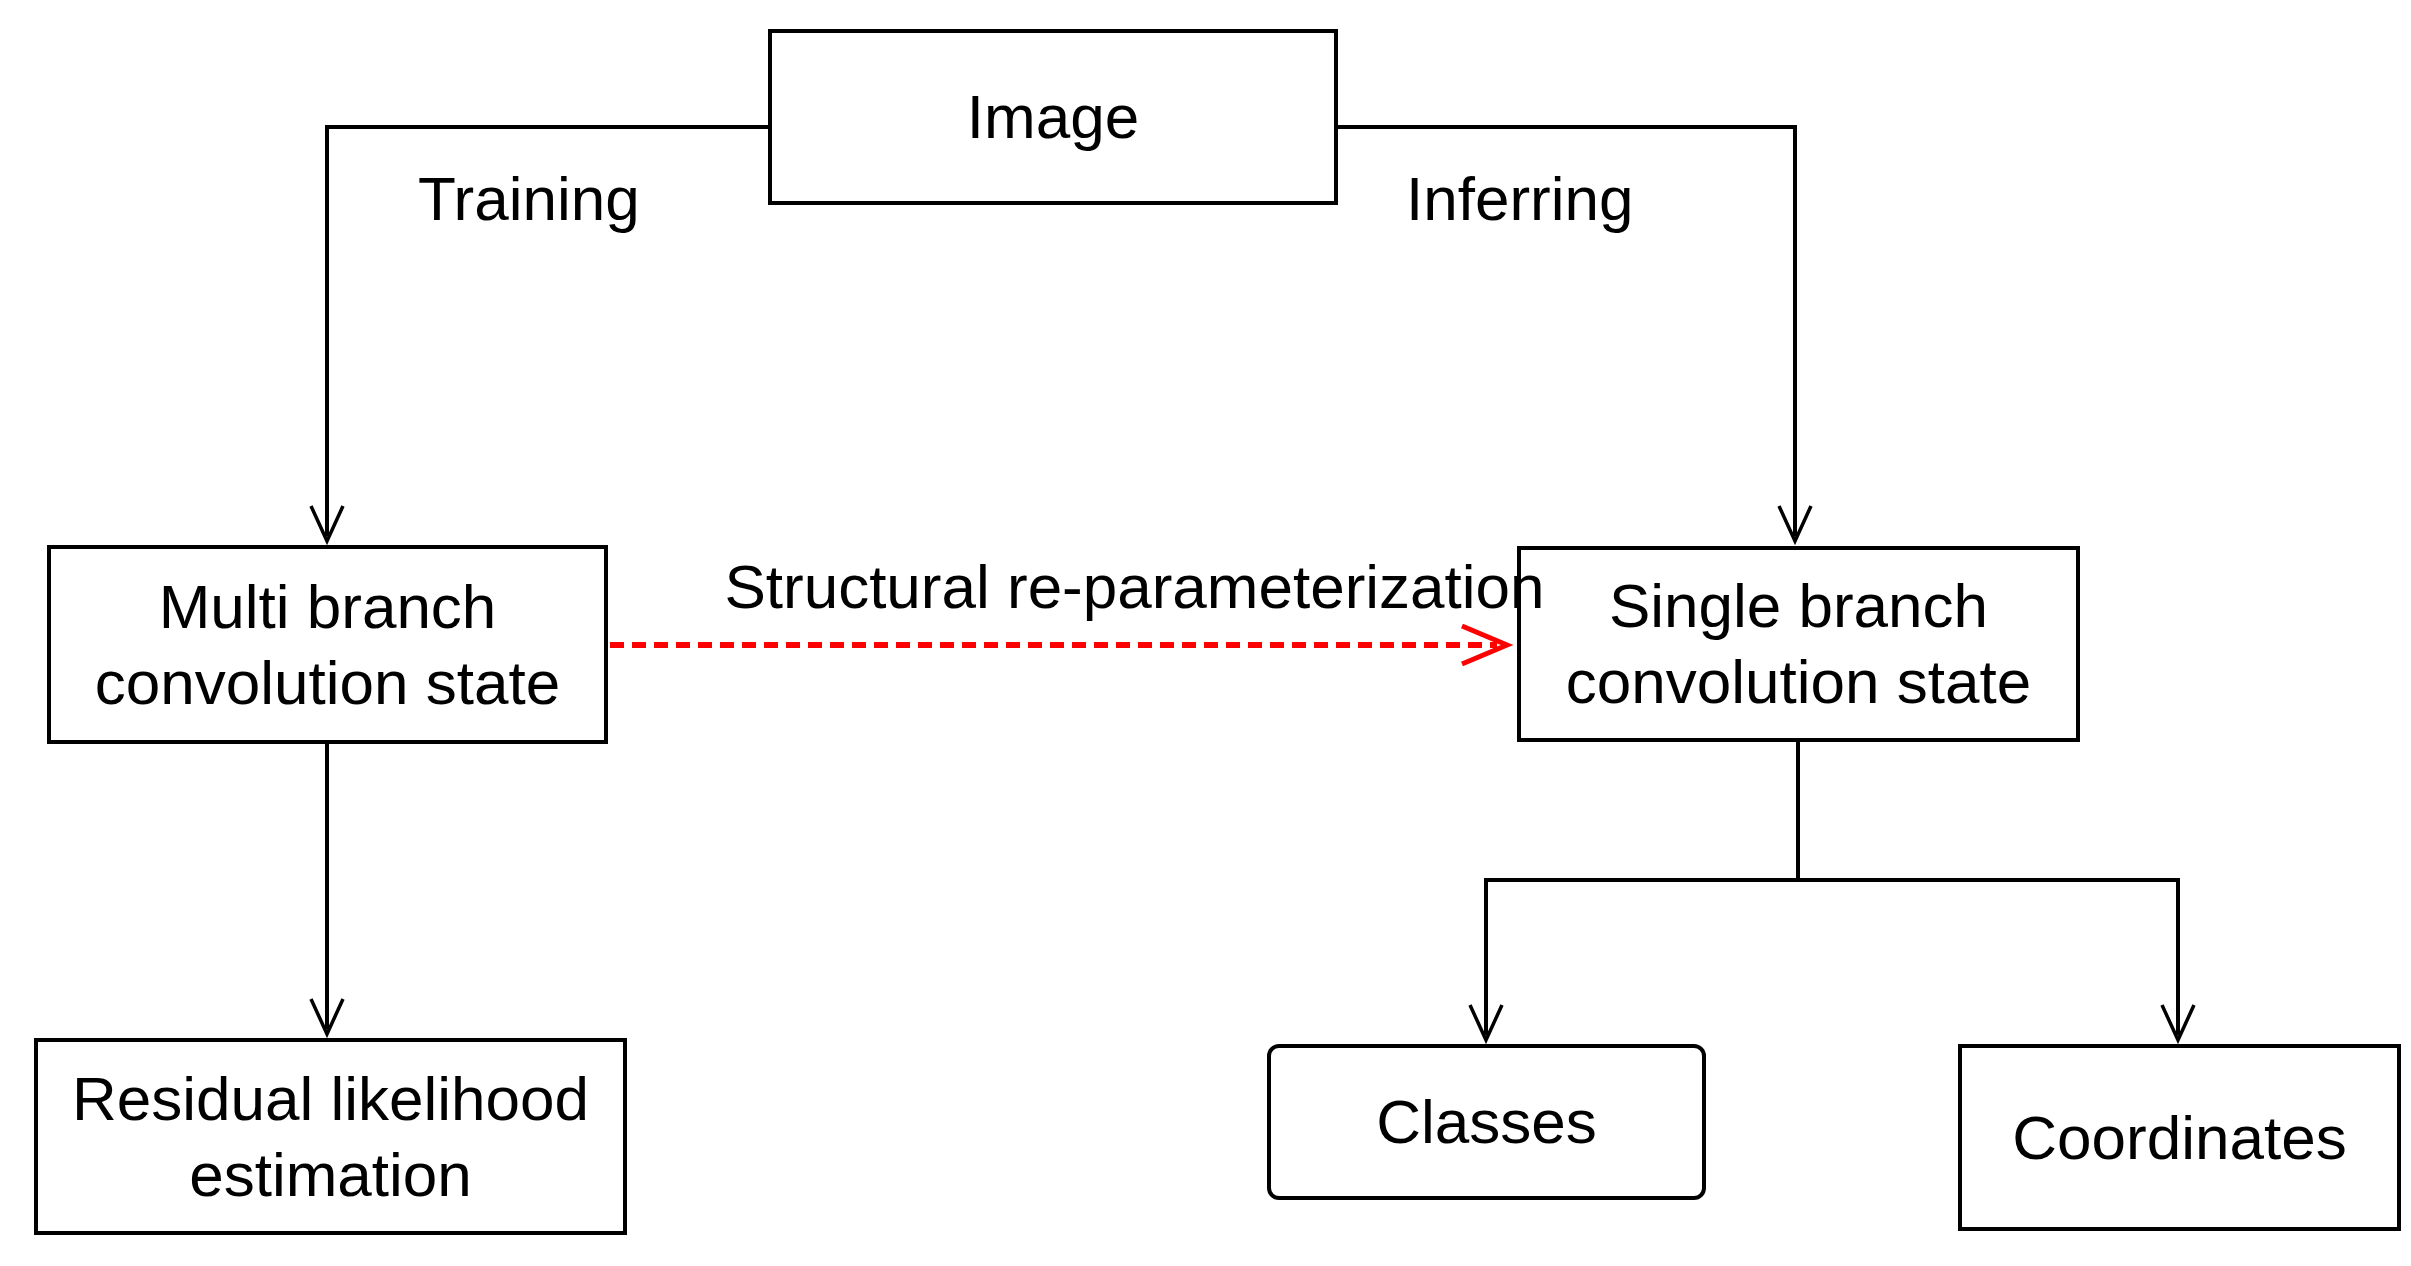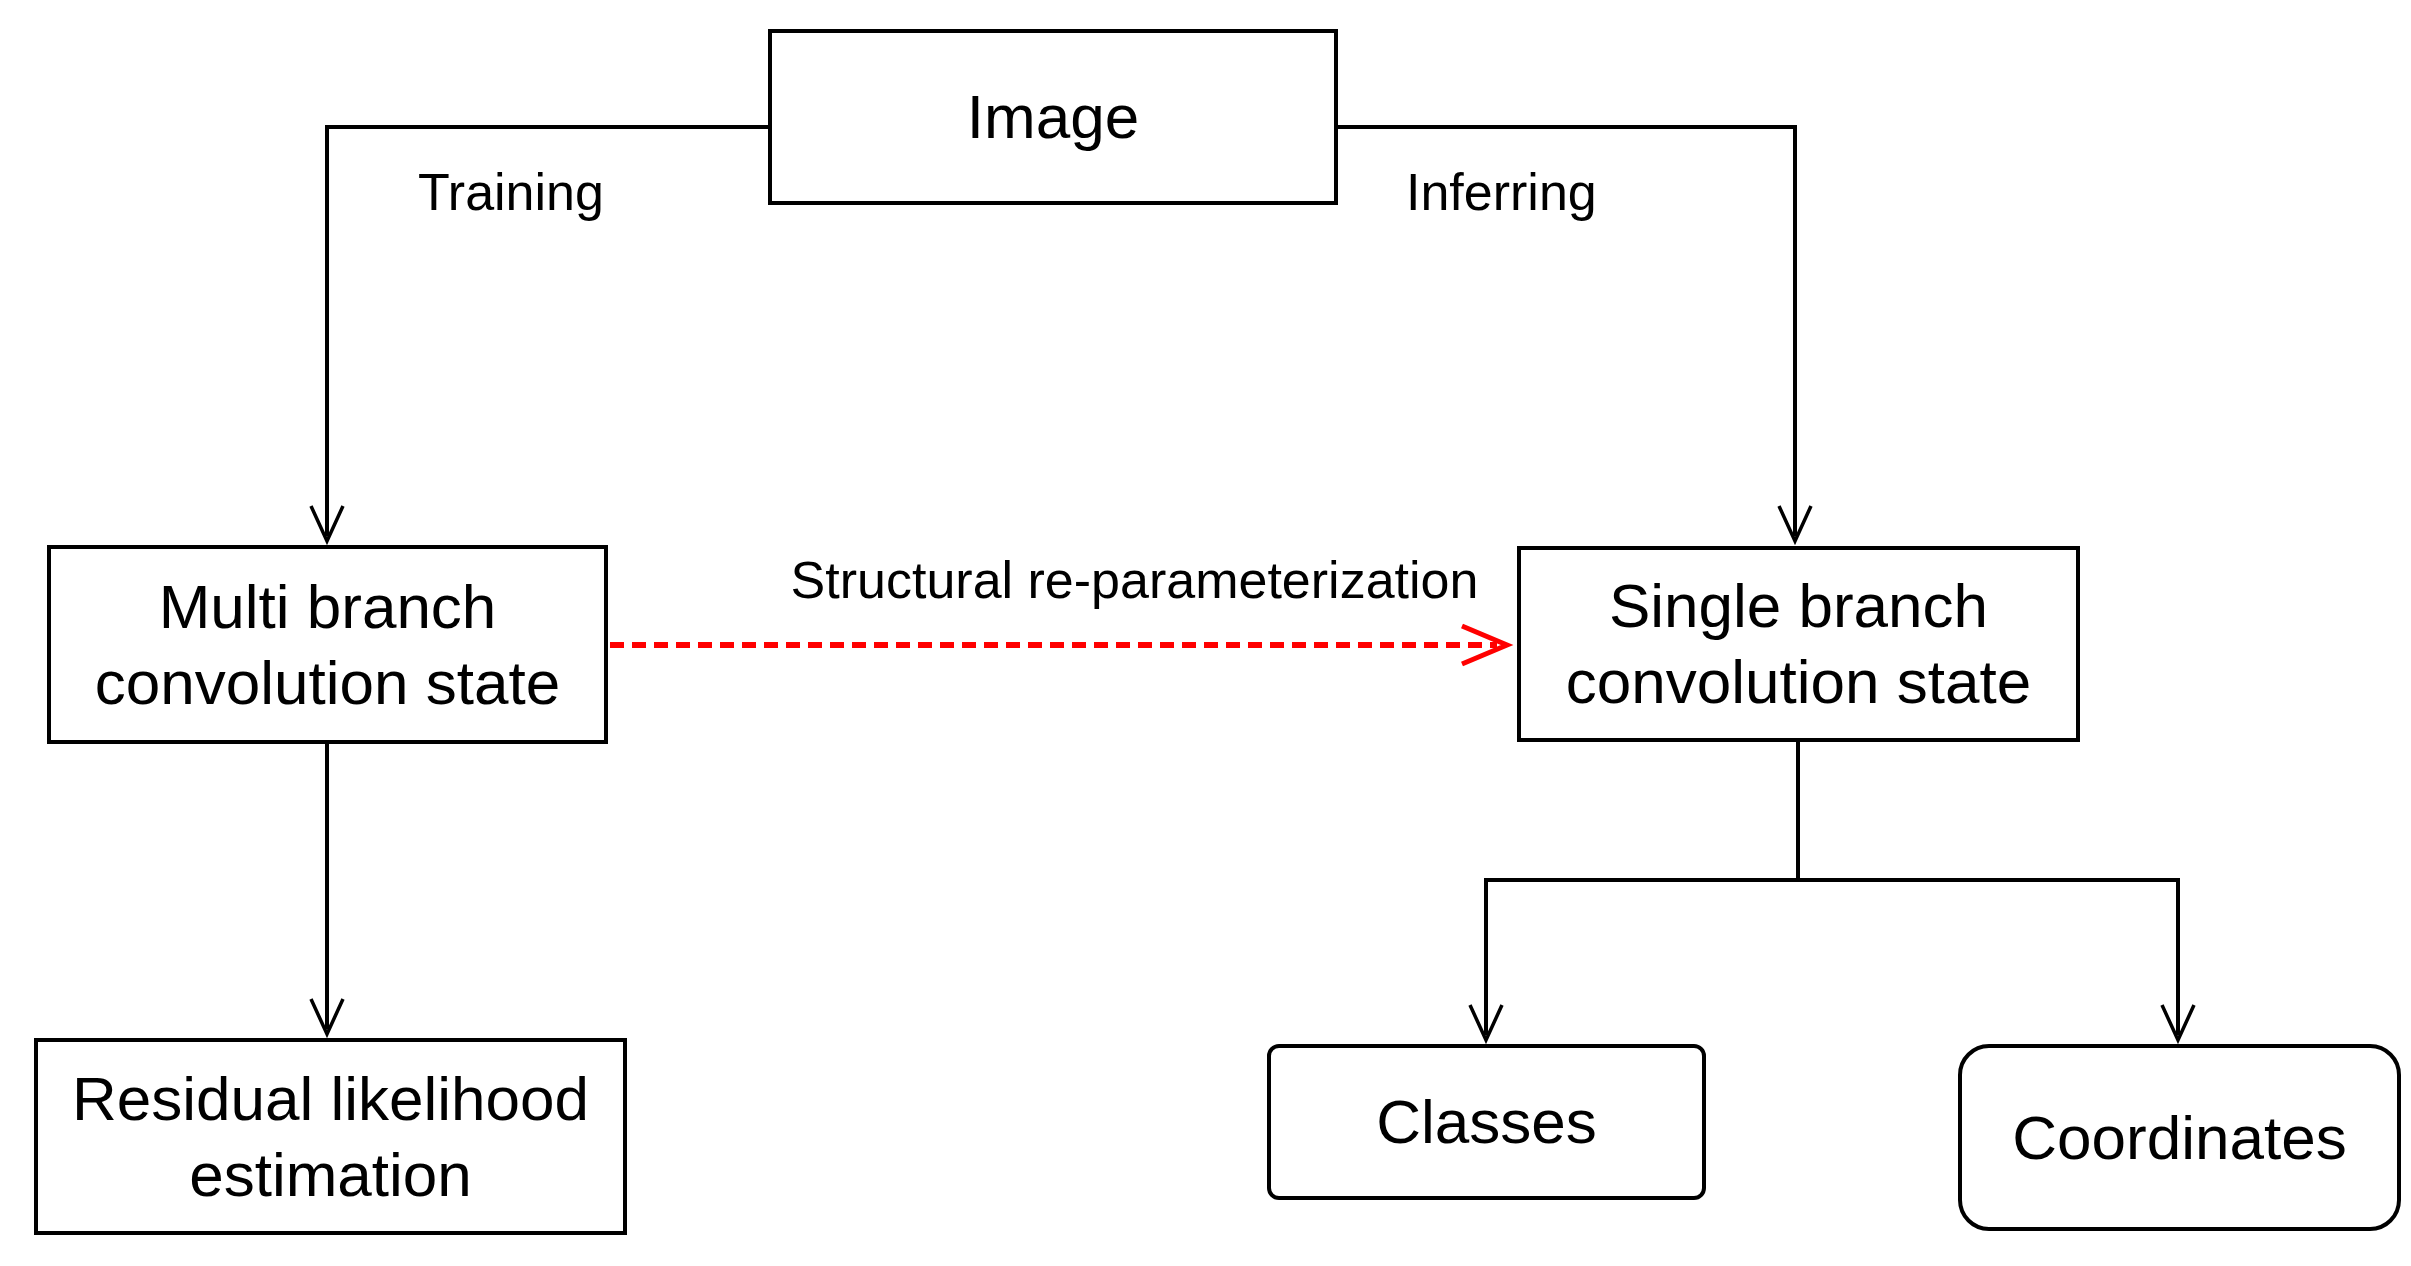--- a/index.html
+++ b/index.html
@@ -21,21 +21,21 @@
     display:flex;
     align-items:center;
     justify-content:center;
     text-align:center;
     font-size:62px;
     line-height:1.22;
   }
   .node .node-label{display:block;padding:0 10px;}
   .edge-label{
     position:absolute;
-    font-size:52px;
+    font-size:62px;
     line-height:1.15;
     white-space:nowrap;
   }
   .edge-label.centered{white-space:normal;text-align:center;}
 </style>
 </head>
 <body>
 
 <div class="canvas">
 
@@ -75,21 +75,21 @@
   </div>
 
   <div class="node" style="left:1517px;top:546px;width:563px;height:196px;">
     <span class="node-label">Single branch convolution state</span>
   </div>
 
   <div class="node" style="left:1267px;top:1044px;width:439px;height:156px;border-radius:12px;">
     <span class="node-label">Classes</span>
   </div>
 
-  <div class="node" style="left:1958px;top:1044px;width:443px;height:187px;border-radius:31px;">
+  <div class="node" style="left:1958px;top:1044px;width:443px;height:187px;">
     <span class="node-label">Coordinates</span>
   </div>
 
   <div class="edge-label" style="left:418px;top:163px;">Training</div>
 
   <div class="edge-label" style="left:1406px;top:163px;">Inferring</div>
 
   <div class="edge-label centered" style="left:608px;top:551px;width:1053px;">Structural re-parameterization</div>
 
 </div>

